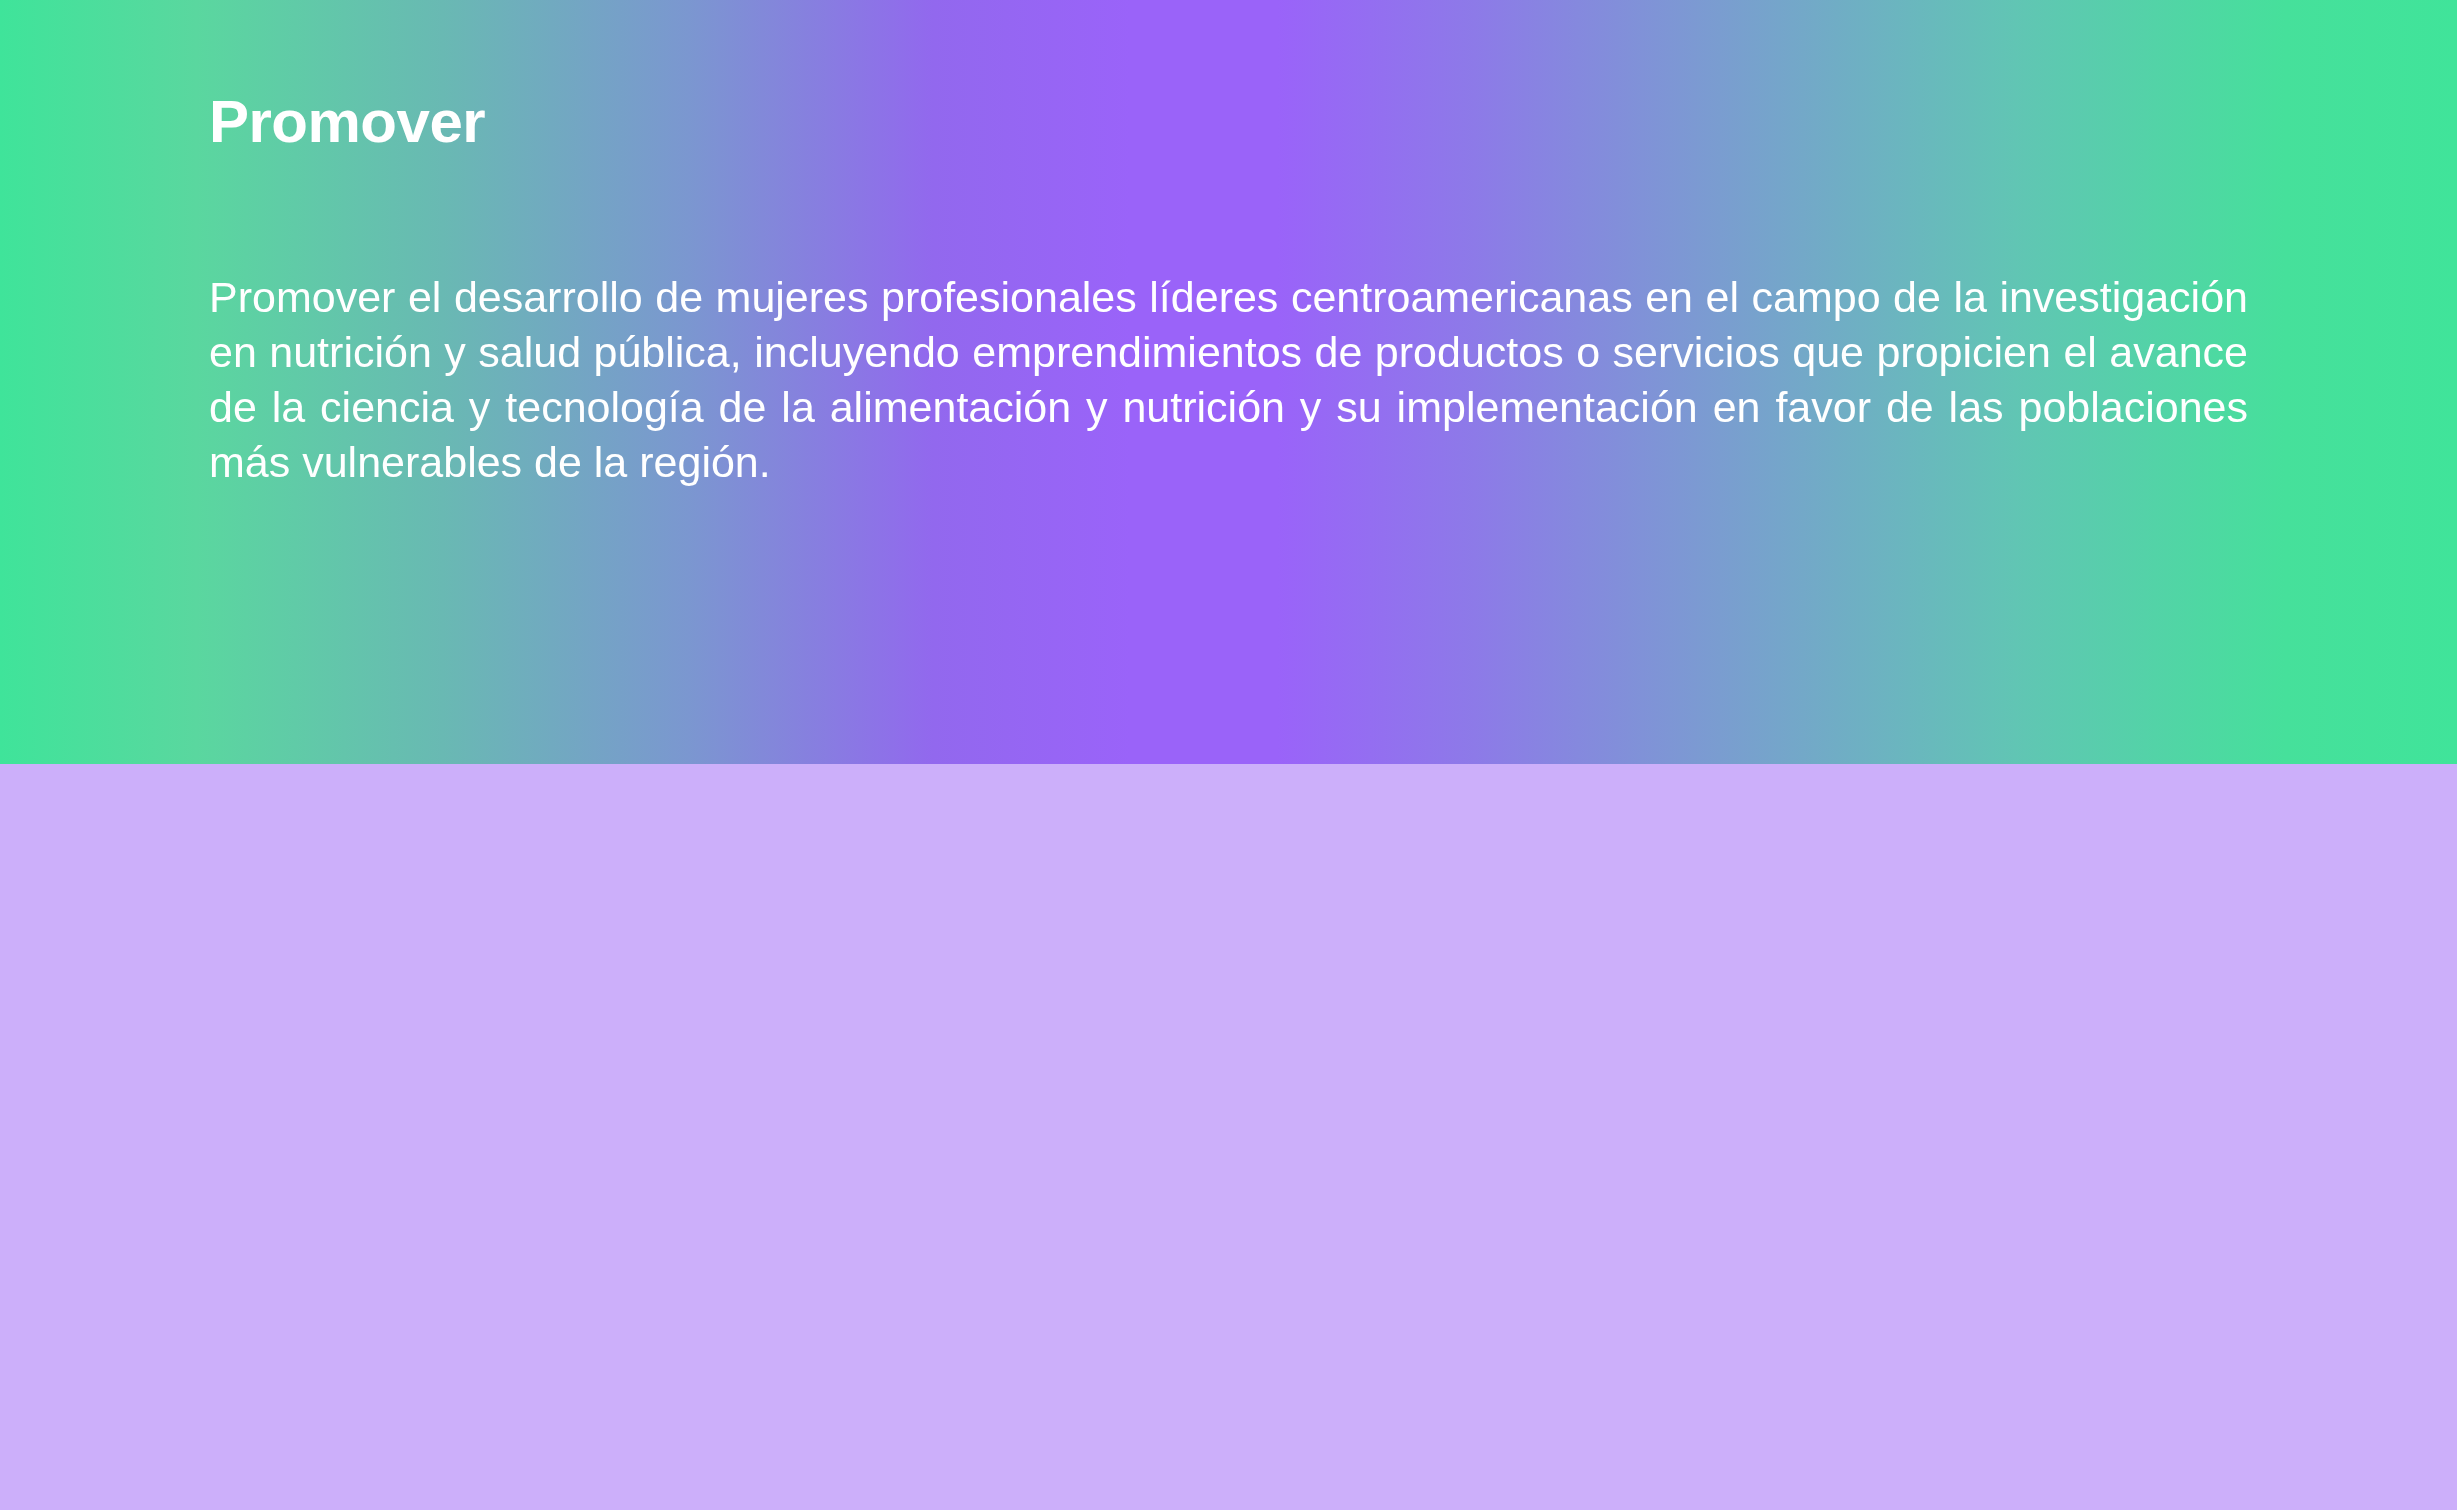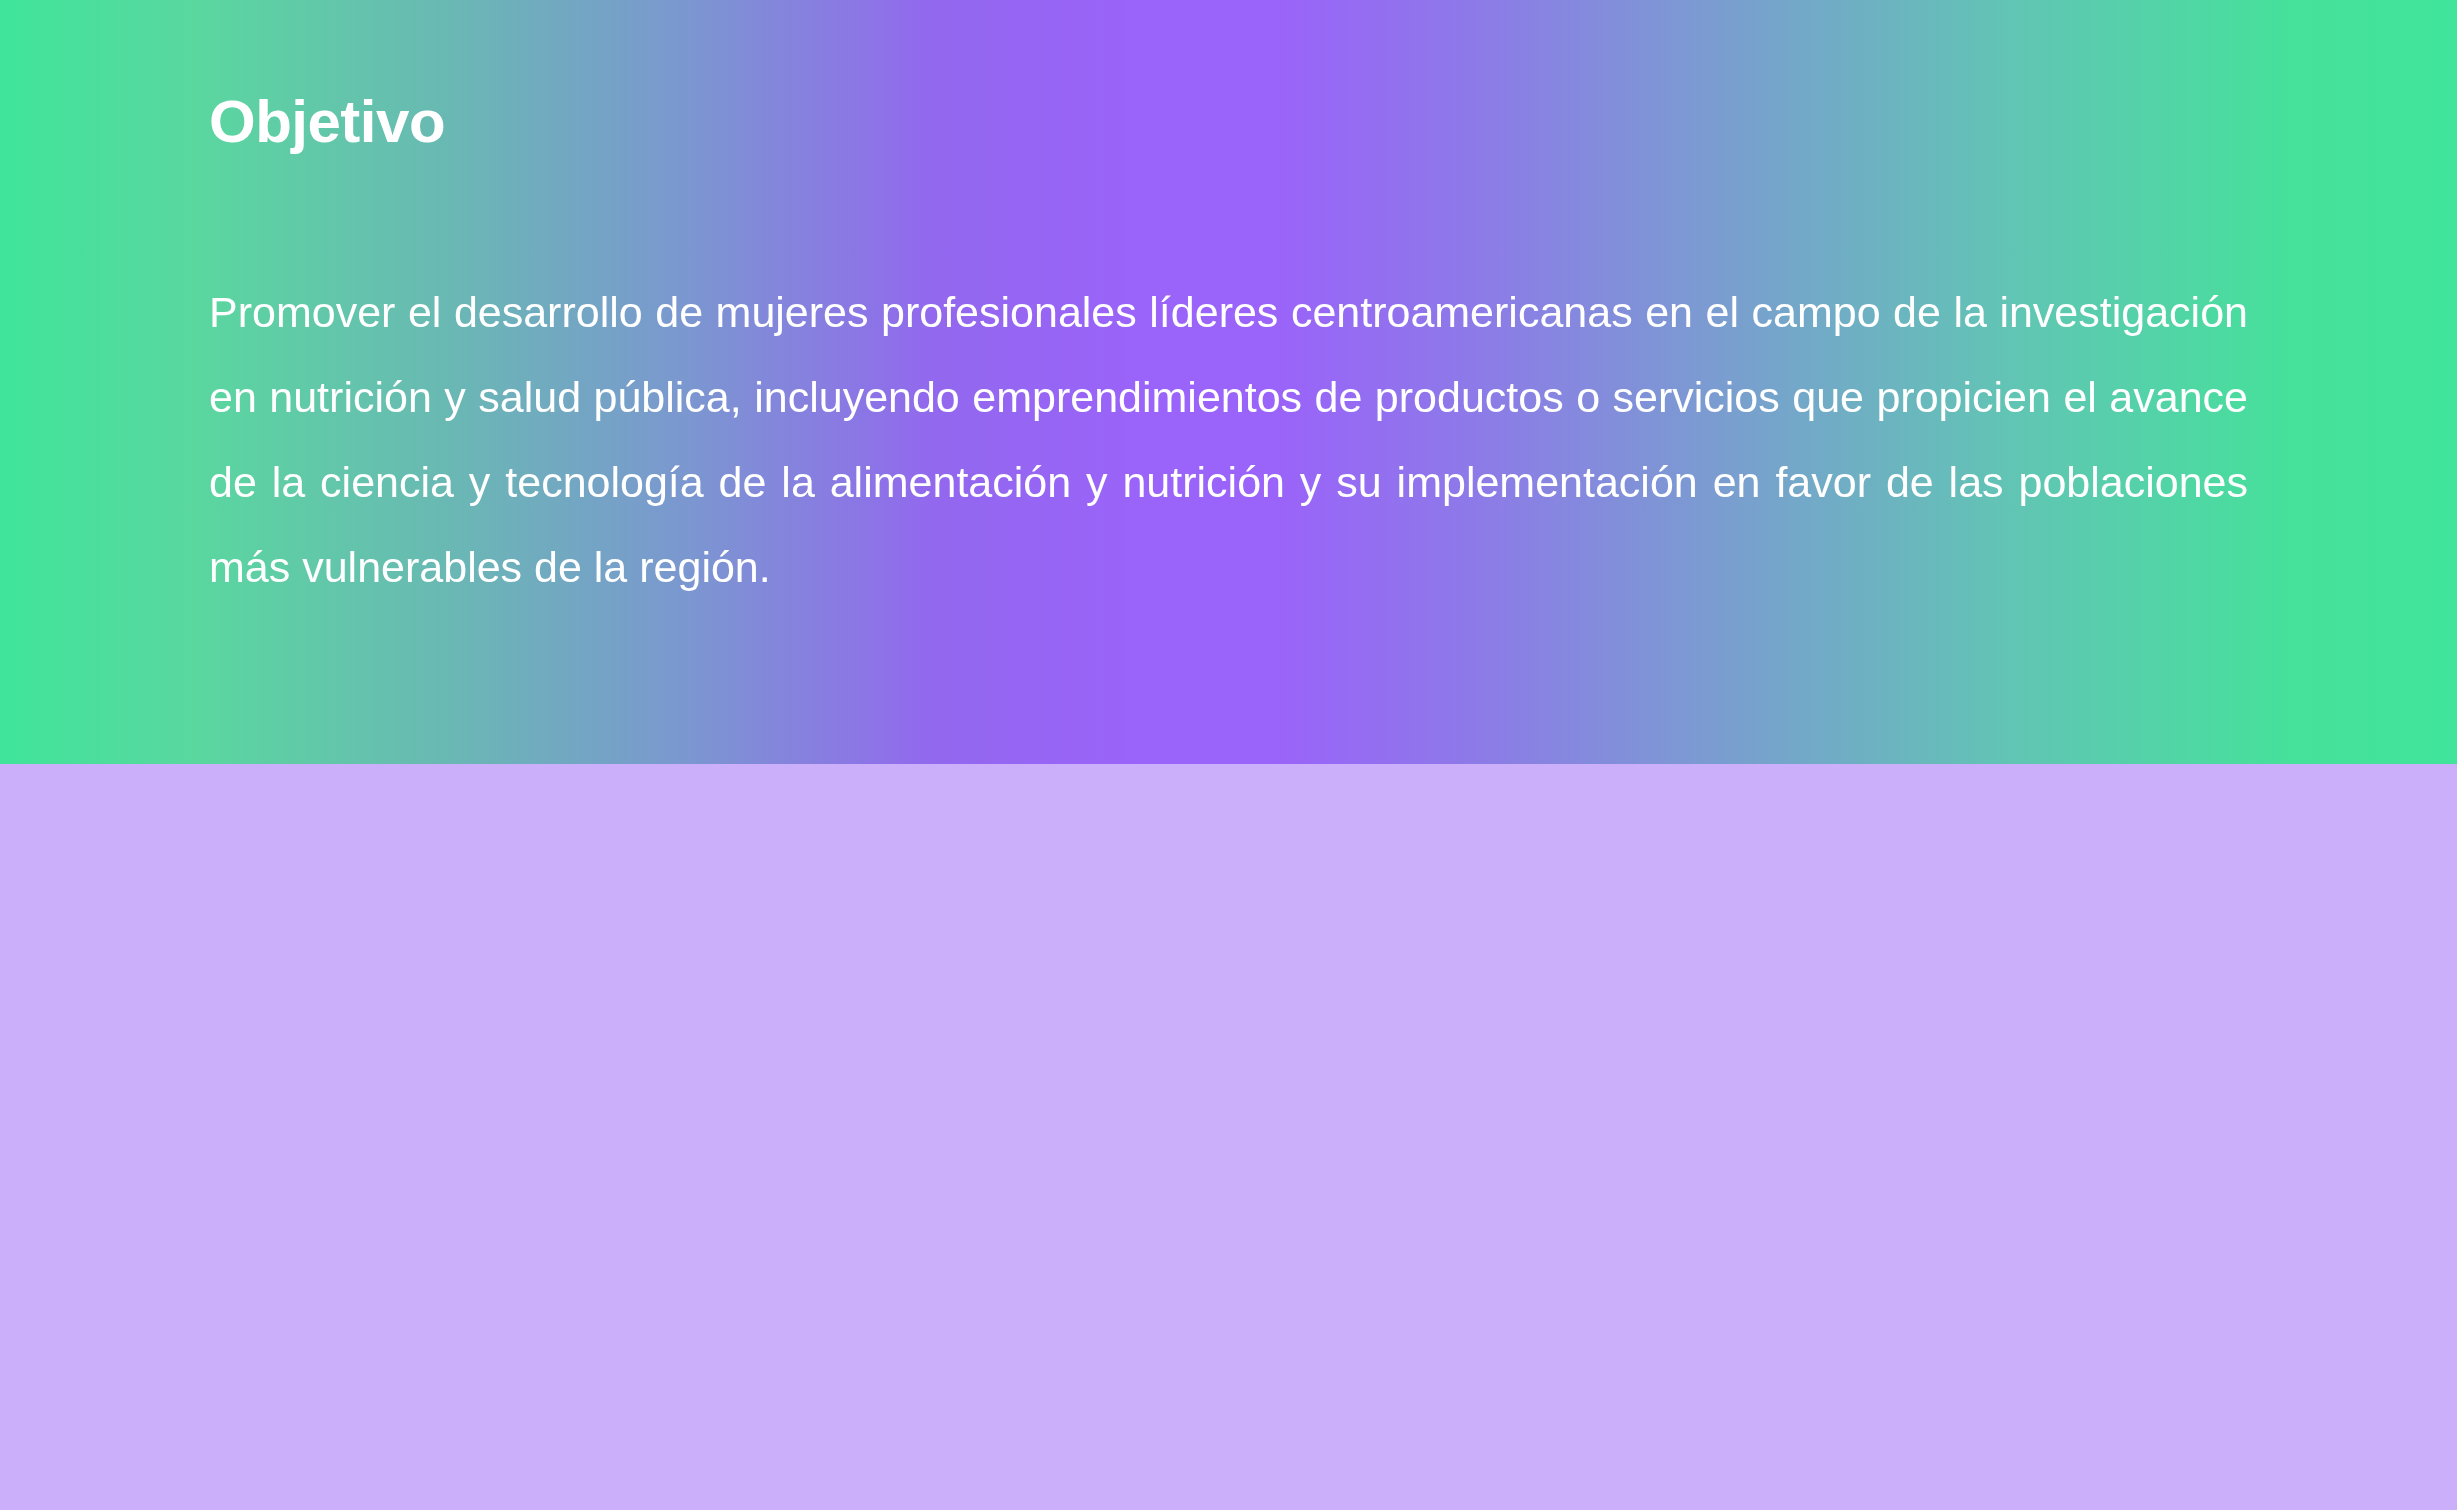--- a/index.html
+++ b/index.html
@@ -64,21 +64,21 @@
     left: 0;
   }
 
   .para-objetivo {
     position: absolute;
     top: 270px;
     left: 0;
     width: 2039px;
     margin: 0;
     font-size: 43px;
-    line-height: 85px;
+    line-height: 55px;
     color: #ffffff;
     text-align: justify;
     text-justify: inter-word;
     font-weight: 400;
   }
 
   
   .section-dirigida {
     position: relative;
     height: 746px;
@@ -92,21 +92,21 @@
     width: 2039px;
   }
 </style>
 </head>
 <body>
 
 <div class="page">
 
   <section class="section-objetivo">
     <div class="inner">
-      <h2 class="heading-objetivo">Objetivo</h2>
+      <h2 class="heading-objetivo">Promover</h2>
       <p class="para-objetivo">Promover el desarrollo de mujeres profesionales líderes centroamericanas en el campo de la investigación en nutrición y salud pública, incluyendo emprendimientos de productos o servicios que propicien el avance de la ciencia y tecnología de la alimentación y nutrición y su implementación en favor de las poblaciones más vulnerables de la región.</p>
     </div>
   </section>
 
   <section class="section-dirigida">
     <div class="inner">
       
       
     </div>
   </section>

